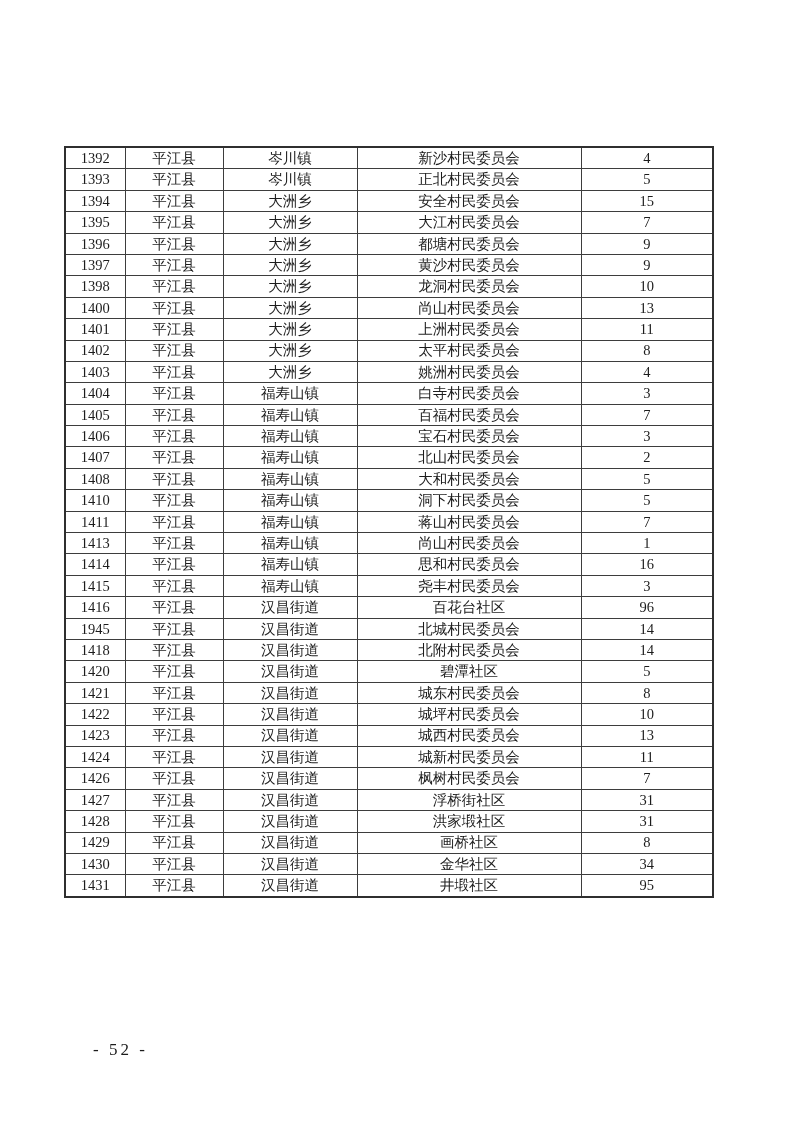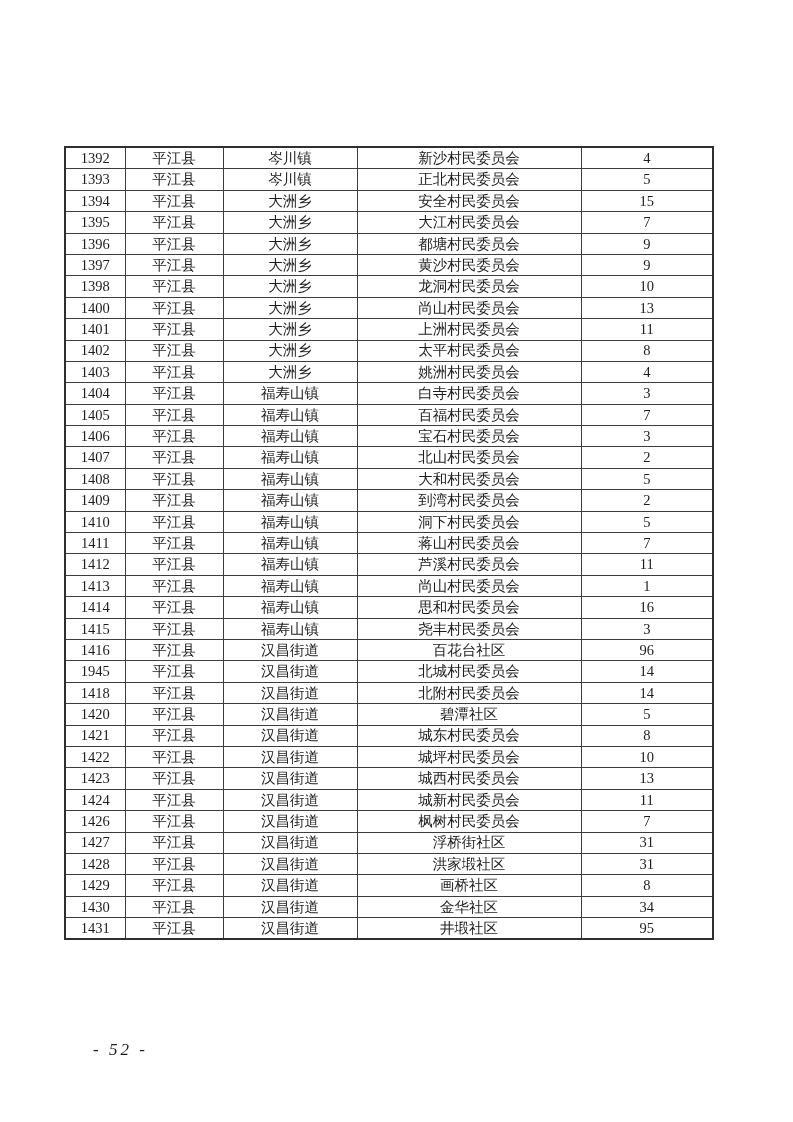--- a/index.html
+++ b/index.html
@@ -38,21 +38,20 @@
   .col-org  { width: 224px; }
   .col-cnt  { width: 132px; }
   .page-number {
     position: absolute;
     left: 93px;
     top: 1040px;
     font-size: 17px;
     letter-spacing: 3px;
     color: #1c1c1c;
     white-space: pre;
-    font-style: italic;
   }
 </style>
 </head>
 <body>
 
 <div class="page">
 
   <table class="data-table">
     <colgroup>
       <col class="col-no">
@@ -168,48 +167,34 @@
           <td>2</td>
         </tr>
         <tr>
           <td>1408</td>
           <td>平江县</td>
           <td>福寿山镇</td>
           <td>大和村民委员会</td>
           <td>5</td>
         </tr>
         <tr>
-          <td>1409</td>
-          <td>平江县</td>
-          <td>福寿山镇</td>
-          <td>到湾村民委员会</td>
-          <td>2</td>
-        </tr>
-        <tr>
           <td>1410</td>
           <td>平江县</td>
           <td>福寿山镇</td>
           <td>洞下村民委员会</td>
           <td>5</td>
         </tr>
         <tr>
           <td>1411</td>
           <td>平江县</td>
           <td>福寿山镇</td>
           <td>蒋山村民委员会</td>
           <td>7</td>
         </tr>
         <tr>
-          <td>1412</td>
-          <td>平江县</td>
-          <td>福寿山镇</td>
-          <td>芦溪村民委员会</td>
-          <td>11</td>
-        </tr>
-        <tr>
           <td>1413</td>
           <td>平江县</td>
           <td>福寿山镇</td>
           <td>尚山村民委员会</td>
           <td>1</td>
         </tr>
         <tr>
           <td>1414</td>
           <td>平江县</td>
           <td>福寿山镇</td>

